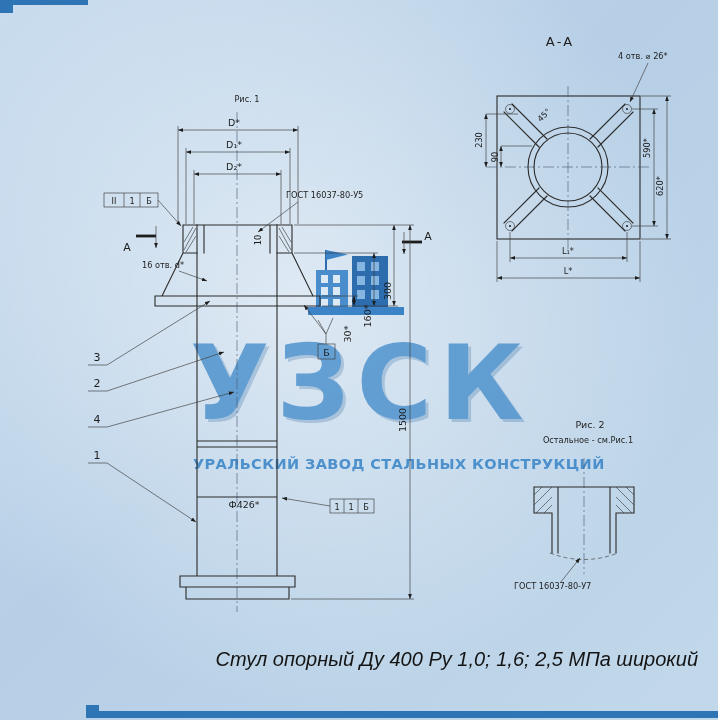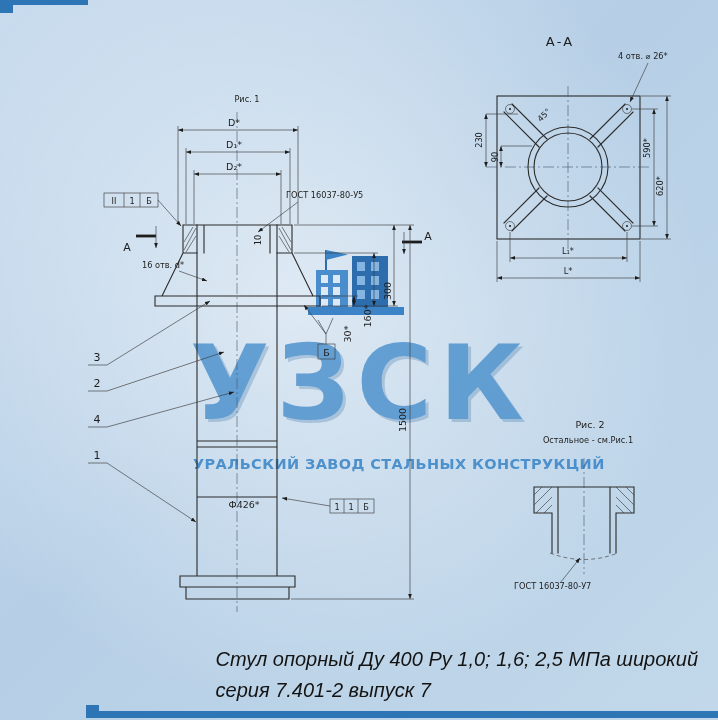--- a/index.html
+++ b/index.html
@@ -282,16 +282,15 @@
 
       <g>
         <text class="dts" x="514" y="589">ГОСТ 16037-80-У7</text>
         <line class="thin" x1="560" y1="583" x2="580" y2="558" marker-end="url(#aE)"></line>
       </g>
     </g>
   </svg>
 
   <div class="caption">
     <div>Стул опорный Ду 400 Ру 1,0; 1,6; 2,5 МПа широкий</div>
-    <div>серия 7.401-2 выпуск 7</div>
   </div>
 
 </div>
 
 </body></html>

